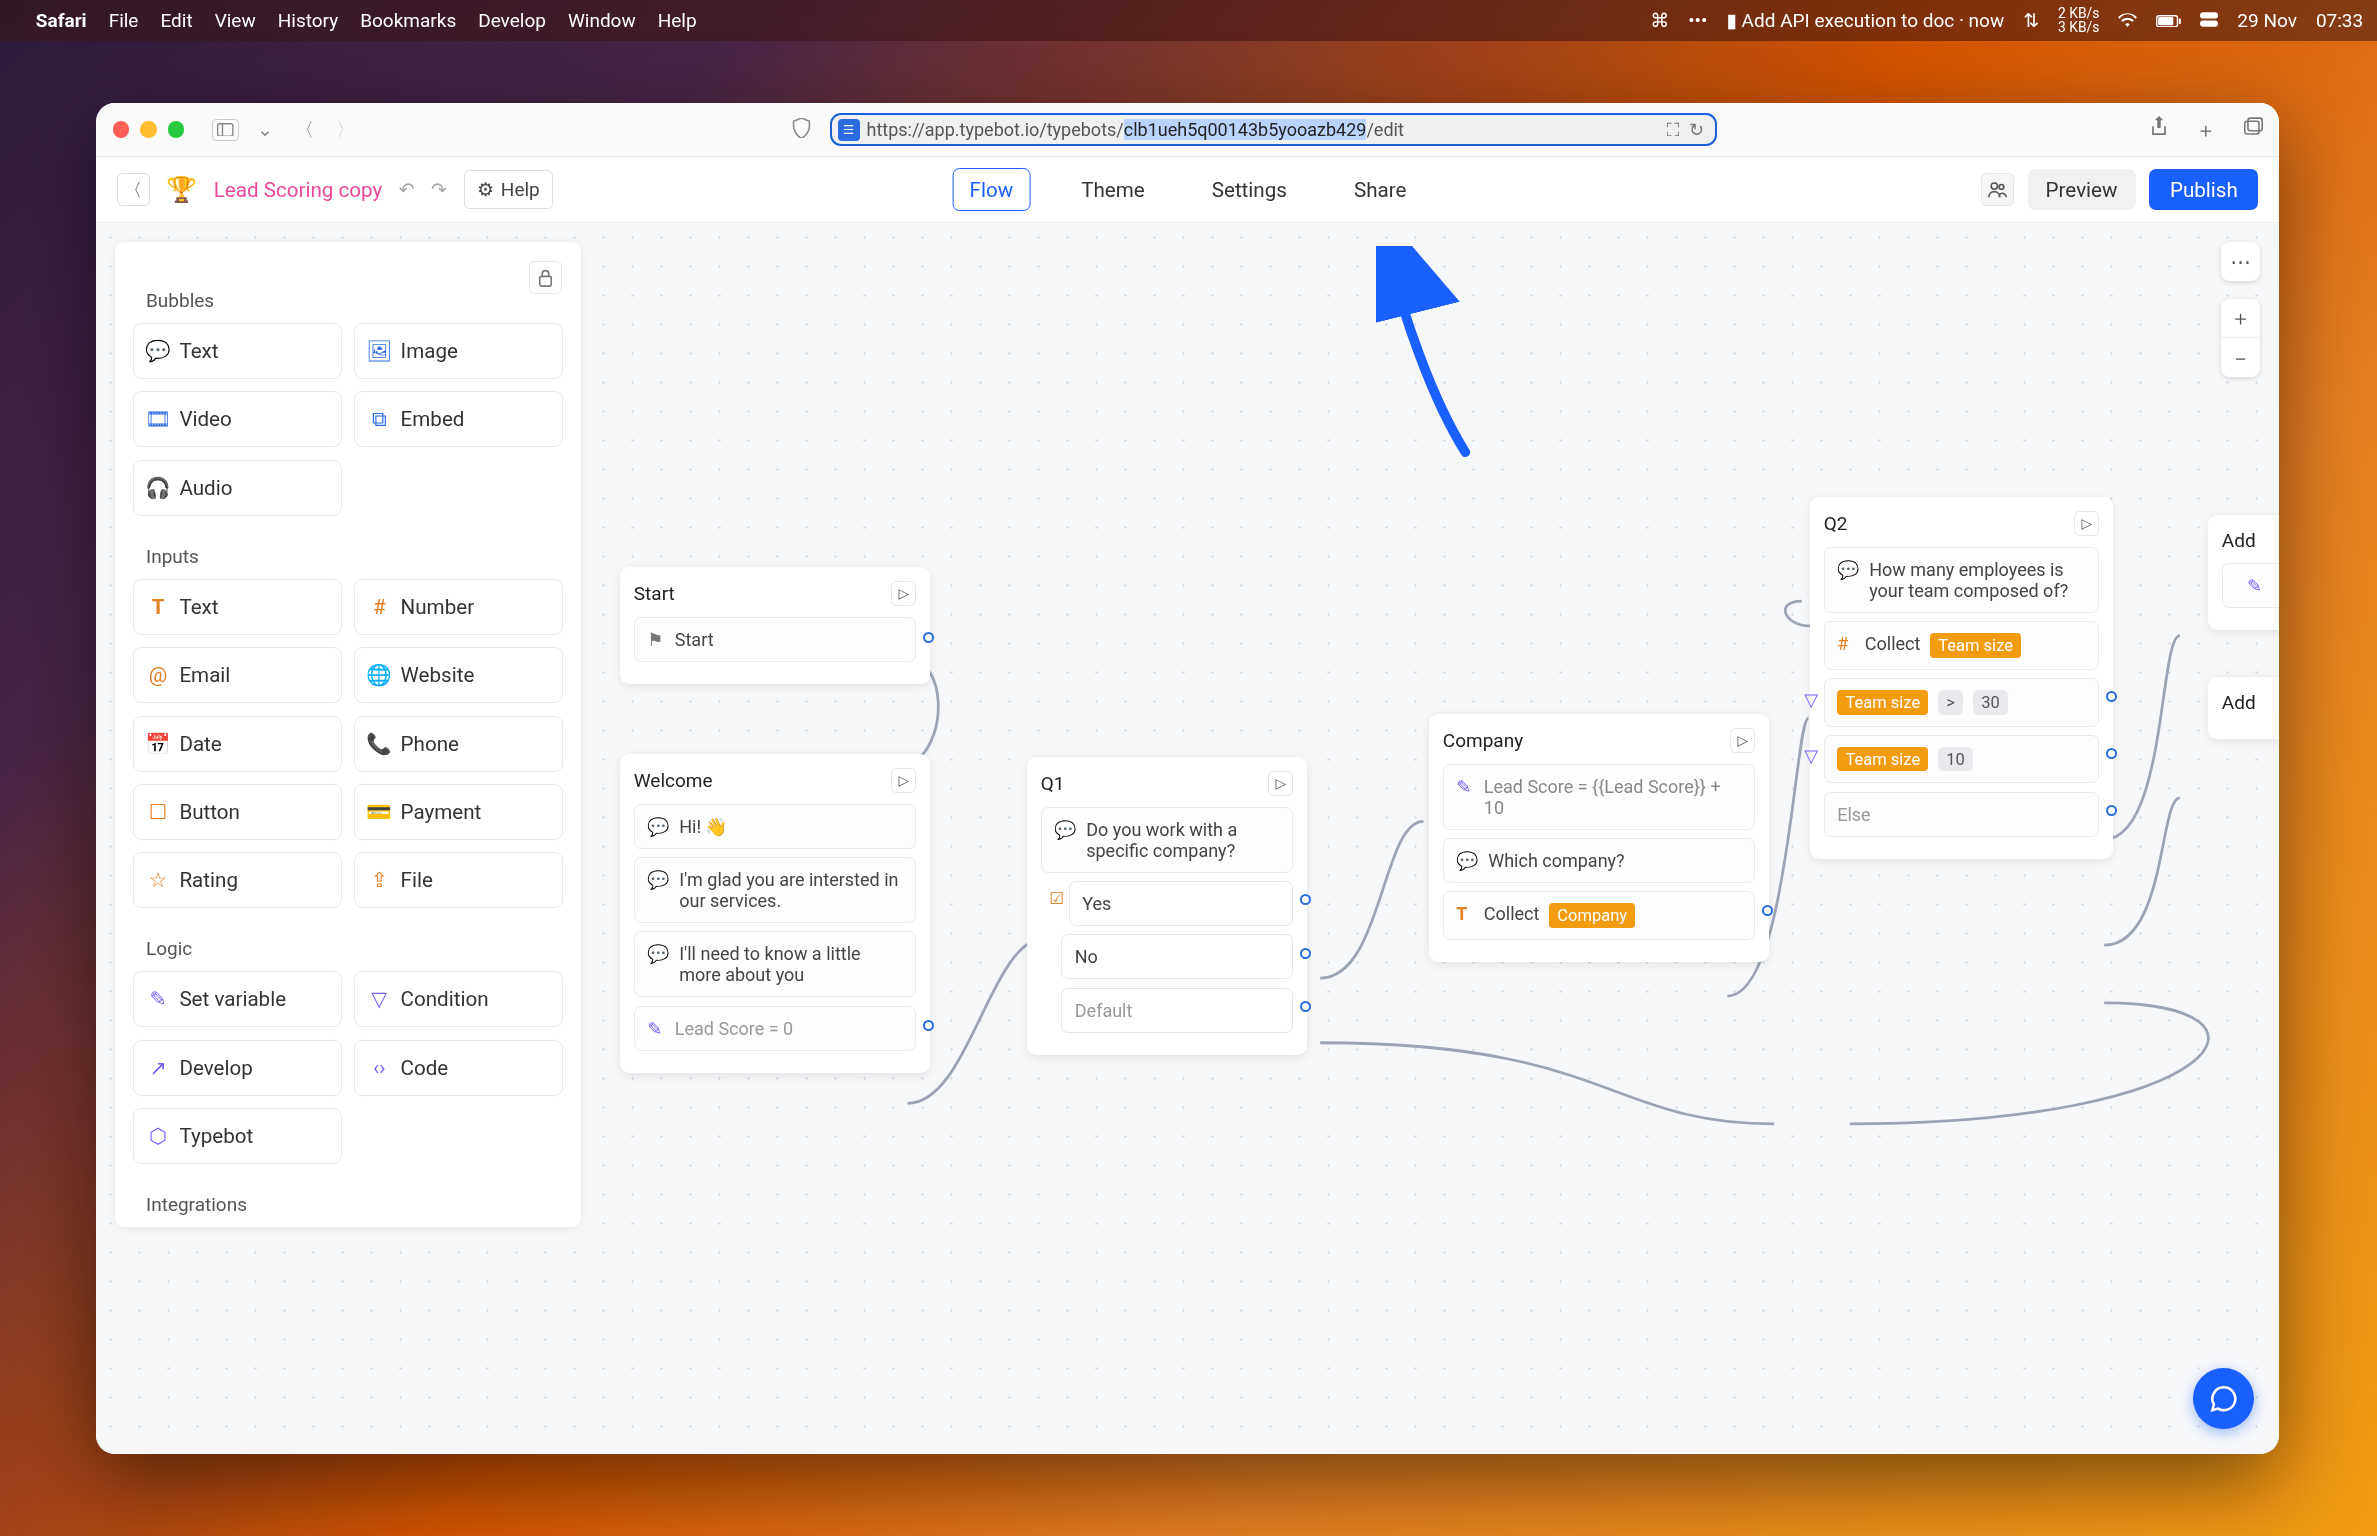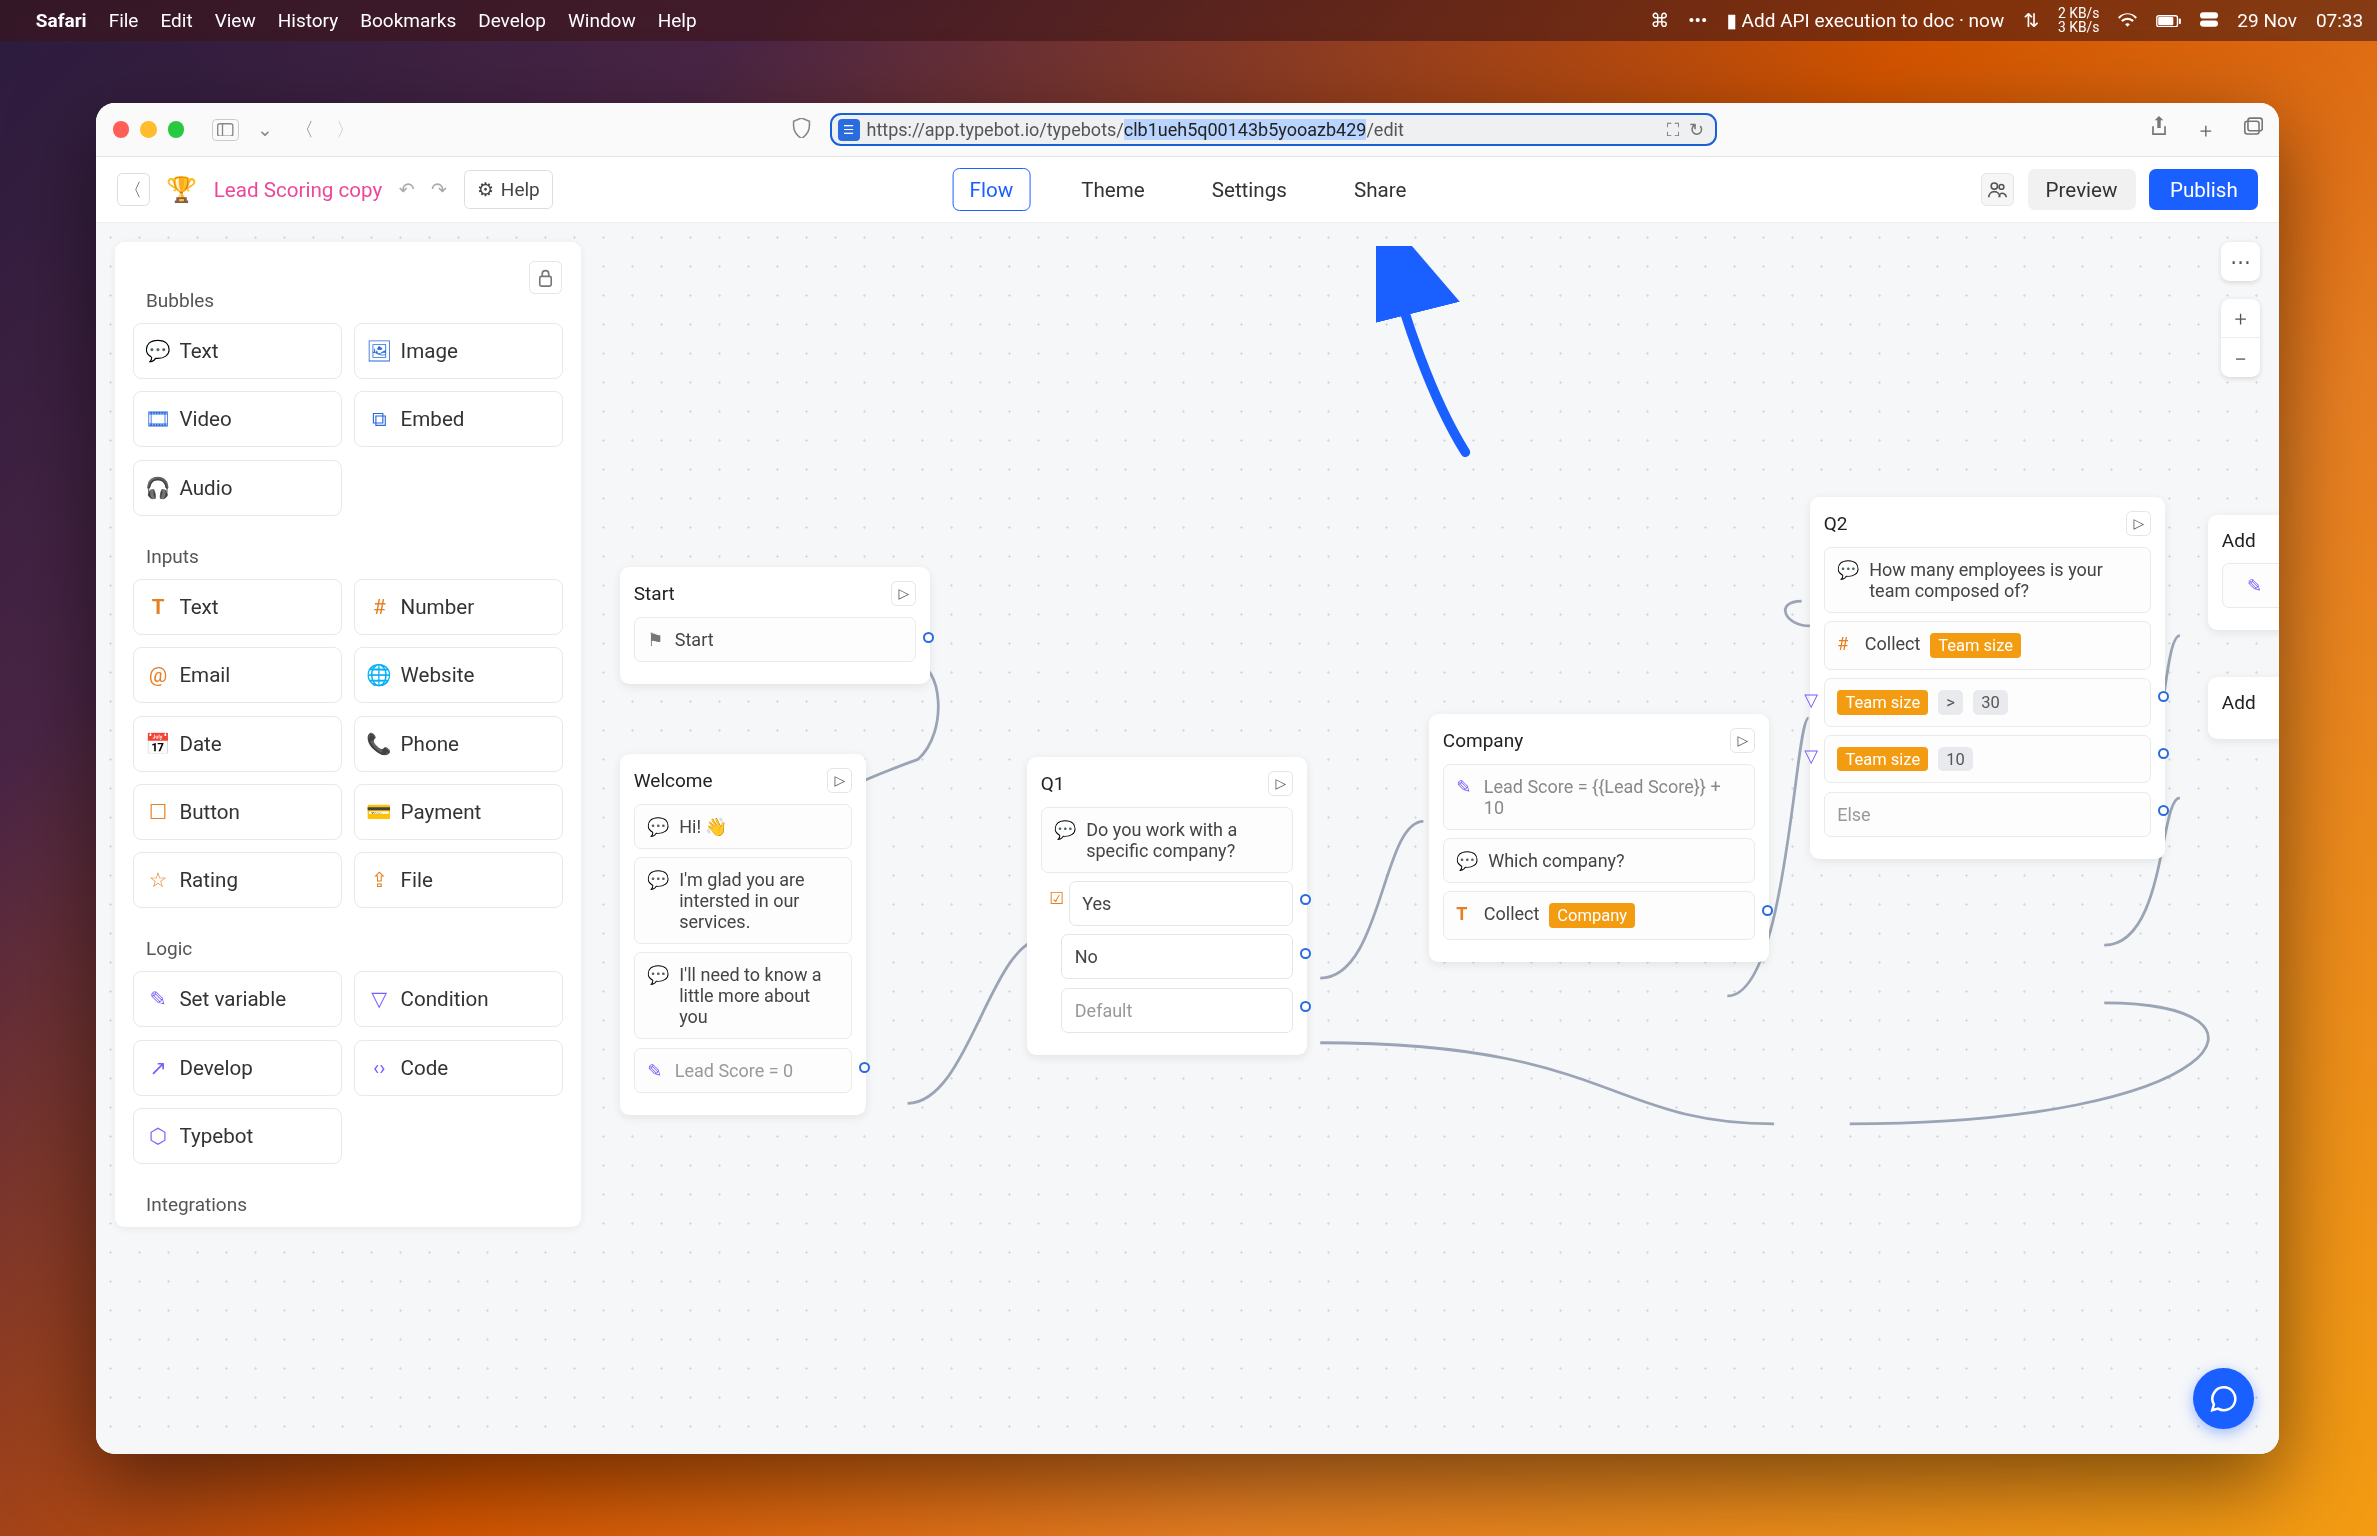--- a/index.html
+++ b/index.html
@@ -387,21 +387,21 @@
         <span class="title">Start</span>
         <div class="playmini">▷</div>
       </div>
       <div class="step">
         <span class="sic" style="color:#777;">⚑</span>
         <span>Start</span>
         <span class="port" style="right:-19px;top:13.8px;"></span>
       </div>
     </div>
 
-    <div class="flow-card" style="top:531px;left:524px;width:246px;">
+    <div class="flow-card" style="top:531px;left:524px;width:310px;">
       <div class="title-row">
         <span class="title">Welcome</span>
         <div class="playmini">▷</div>
       </div>
       <div class="step">
           <span class="sic">💬</span>
           <span>Hi! 👋</span>
         </div>
       <div class="step">
           <span class="sic">💬</span>
@@ -455,21 +455,21 @@
           <span>Which company?</span>
         </div>
       <div class="step">
         <span class="sic orange"><b>T</b></span>
         <span>Collect</span>
         <span class="tag">Company</span>
         <span class="port" style="right:-19px;top:12.4px;"></span>
       </div>
     </div>
 
-    <div class="flow-card" style="top:274px;left:1714px;width:355px;">
+    <div class="flow-card" style="top:274px;left:1714px;width:303px;">
       <div class="title-row">
         <span class="title">Q2</span>
         <div class="playmini">▷</div>
       </div>
       <div class="step">
           <span class="sic">💬</span>
           <span>How many employees is your team composed of?</span>
         </div>
       <div class="step">
         <span class="sic orange">#</span>

